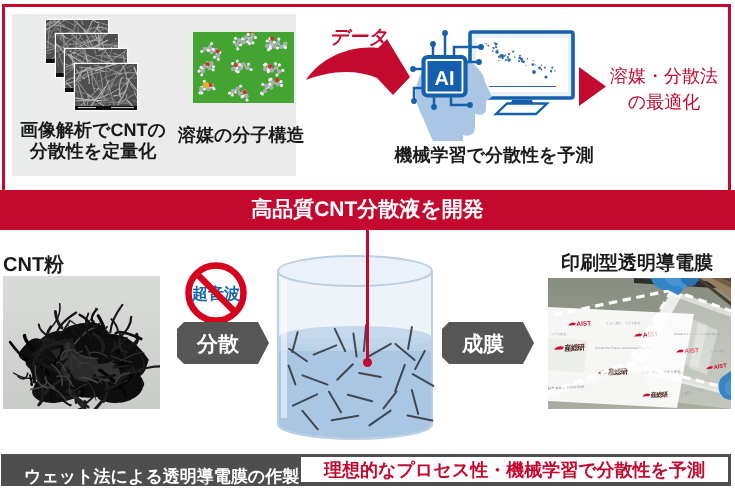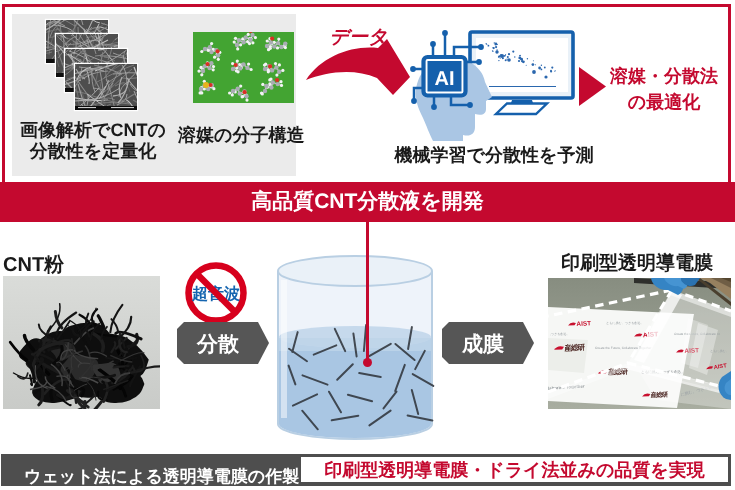--- a/index.html
+++ b/index.html
@@ -774,25 +774,25 @@
     <rect x="18.5" y="29" width="42" height="38.5" rx="4" fill="#fff" stroke="#1560ac" stroke-width="4.2"></rect>
     <rect x="22.5" y="33" width="34" height="30.5" fill="#1560ac"></rect>
     <text x="39.5" y="57" font-size="20" font-weight="bold" fill="#fff" text-anchor="middle" font-family="Liberation Sans,sans-serif">AI</text>
   </g>
 </svg>
 
 <svg class="abs" style="left:579px;top:67px;" width="28" height="39" viewBox="0 0 28 39">
     <path d="M0,0 L27,19.5 L0,39 Z" fill="#c4092f"></path>
   </svg>
 
-<div class="abs" style="left:601px;top:63px;width:126px;text-align:center;font-size:18px;line-height:26px;font-weight:bold;color:#c4092f;">溶媒・分散法<br>の最適化</div>
+<div class="abs" style="left:601px;top:63px;width:126px;text-align:center;font-size:18px;line-height:26px;font-weight:normal;color:#c4092f;">溶媒・分散法<br>の最適化</div>
 
 <div class="abs jb" style="left:384px;top:144px;width:220px;text-align:center;font-size:18px;white-space:nowrap;">機械学習で分散性を予測</div>
 
-<div class="abs" style="left:0px;top:182px;width:735px;height:40px;background:#c4092f;color:#fff;font-weight:bold;font-size:21px;text-align:center;line-height:40px;">高品質CNT分散液を開発</div>
+<div class="abs" style="left:0px;top:190px;width:735px;height:40px;background:#c4092f;color:#fff;font-weight:bold;font-size:21px;text-align:center;line-height:40px;">高品質CNT分散液を開発</div>
 
 <div class="abs" style="left:366px;top:222px;width:2.5px;height:141px;background:#c4092f;z-index:6;"></div>
 <div class="abs" style="left:362.5px;top:358px;width:9px;height:9px;border-radius:50%;background:#c4092f;z-index:6;"></div>
 
 <div class="abs jb" style="left:3px;top:251px;width:157px;font-size:20px;">CNT粉</div>
 
 <svg class="abs" style="left:3px;top:276px;" width="157" height="133" viewBox="0 0 157 133">
   <defs>
     <linearGradient id="cbg" x1="0" y1="0" x2="0" y2="1">
       <stop offset="0" stop-color="#dadcd9"></stop>
@@ -1064,13 +1064,13 @@
     </g>
     <path d="M103,0 C104,7 112,13 120,12 L130,17 C136,14 137,6 133,0 Z" fill="#3584c4"></path>
     <path d="M116,0 C118,5 124,9 130,8 L136,11 C141,8 141,3 139,0 Z" fill="#4694d2"></path>
     <path d="M133,0 L152,0 L147,7 C141,10 135,6 133,2 Z" fill="#2a72b0"></path>
     <path d="M183,93 L174,99 C168,106 170,117 178,121 L183,122 Z" fill="#3584c4"></path>
     <path d="M183,101 L178,105 C175,110 177,116 182,117 L183,117 Z" fill="#4694d2"></path>
   </svg>
 
 <div class="abs" style="left:1px;top:454px;width:730px;height:32px;background:#4e4e4e;"></div>
 <div class="abs" style="left:24px;top:454px;height:32px;line-height:33px;color:#fff;font-weight:bold;font-size:17px;white-space:nowrap;margin-top:6px;">ウェット法による透明導電膜の作製</div>
-<div class="abs" style="left:300px;top:456px;width:429px;height:27px;background:#fff;border:1px solid #4e4e4e;box-sizing:border-box;color:#c4092f;font-weight:bold;font-size:18px;text-align:center;line-height:26px;white-space:nowrap;">印刷型透明導電膜・ドライ法並みの品質を実現</div>
+<div class="abs" style="left:300px;top:456px;width:429px;height:27px;background:#fff;border:1px solid #4e4e4e;box-sizing:border-box;color:#c4092f;font-weight:bold;font-size:18px;text-align:center;line-height:26px;white-space:nowrap;">理想的なプロセス性・機械学習で分散性を予測</div>
 
 </body></html>

